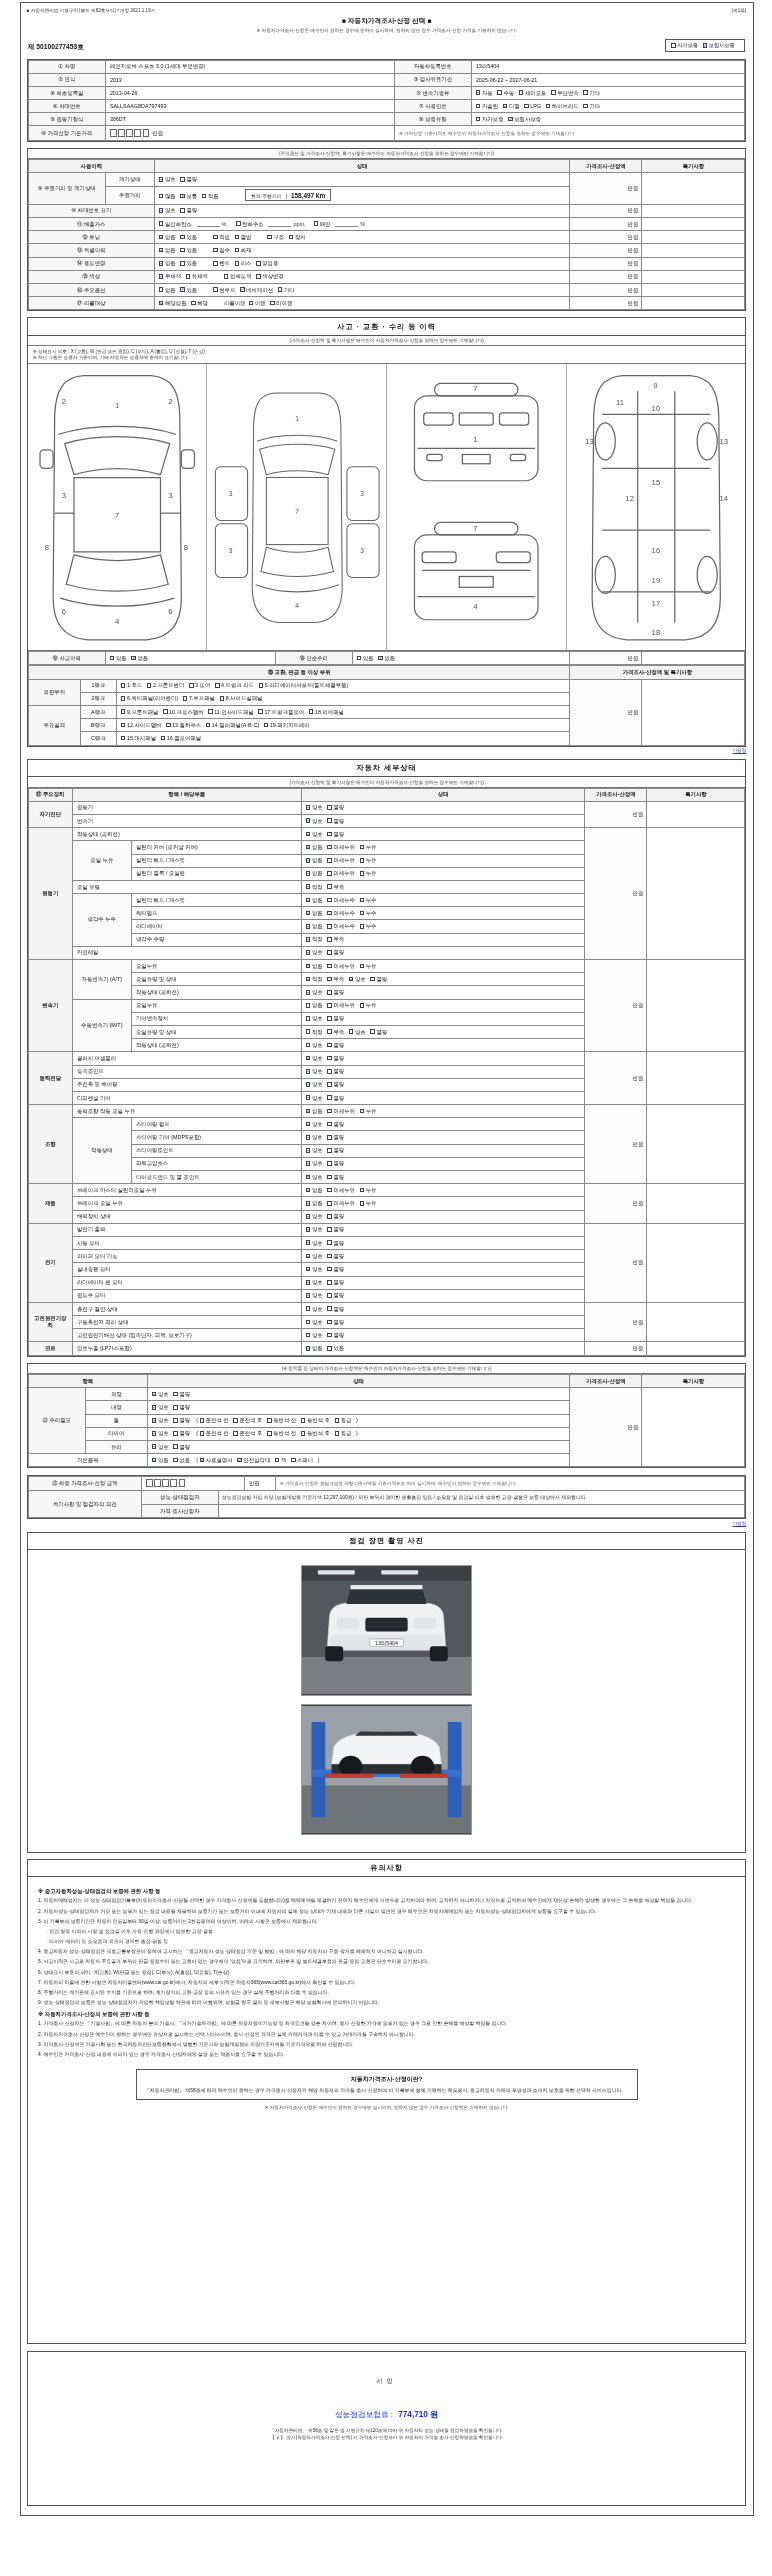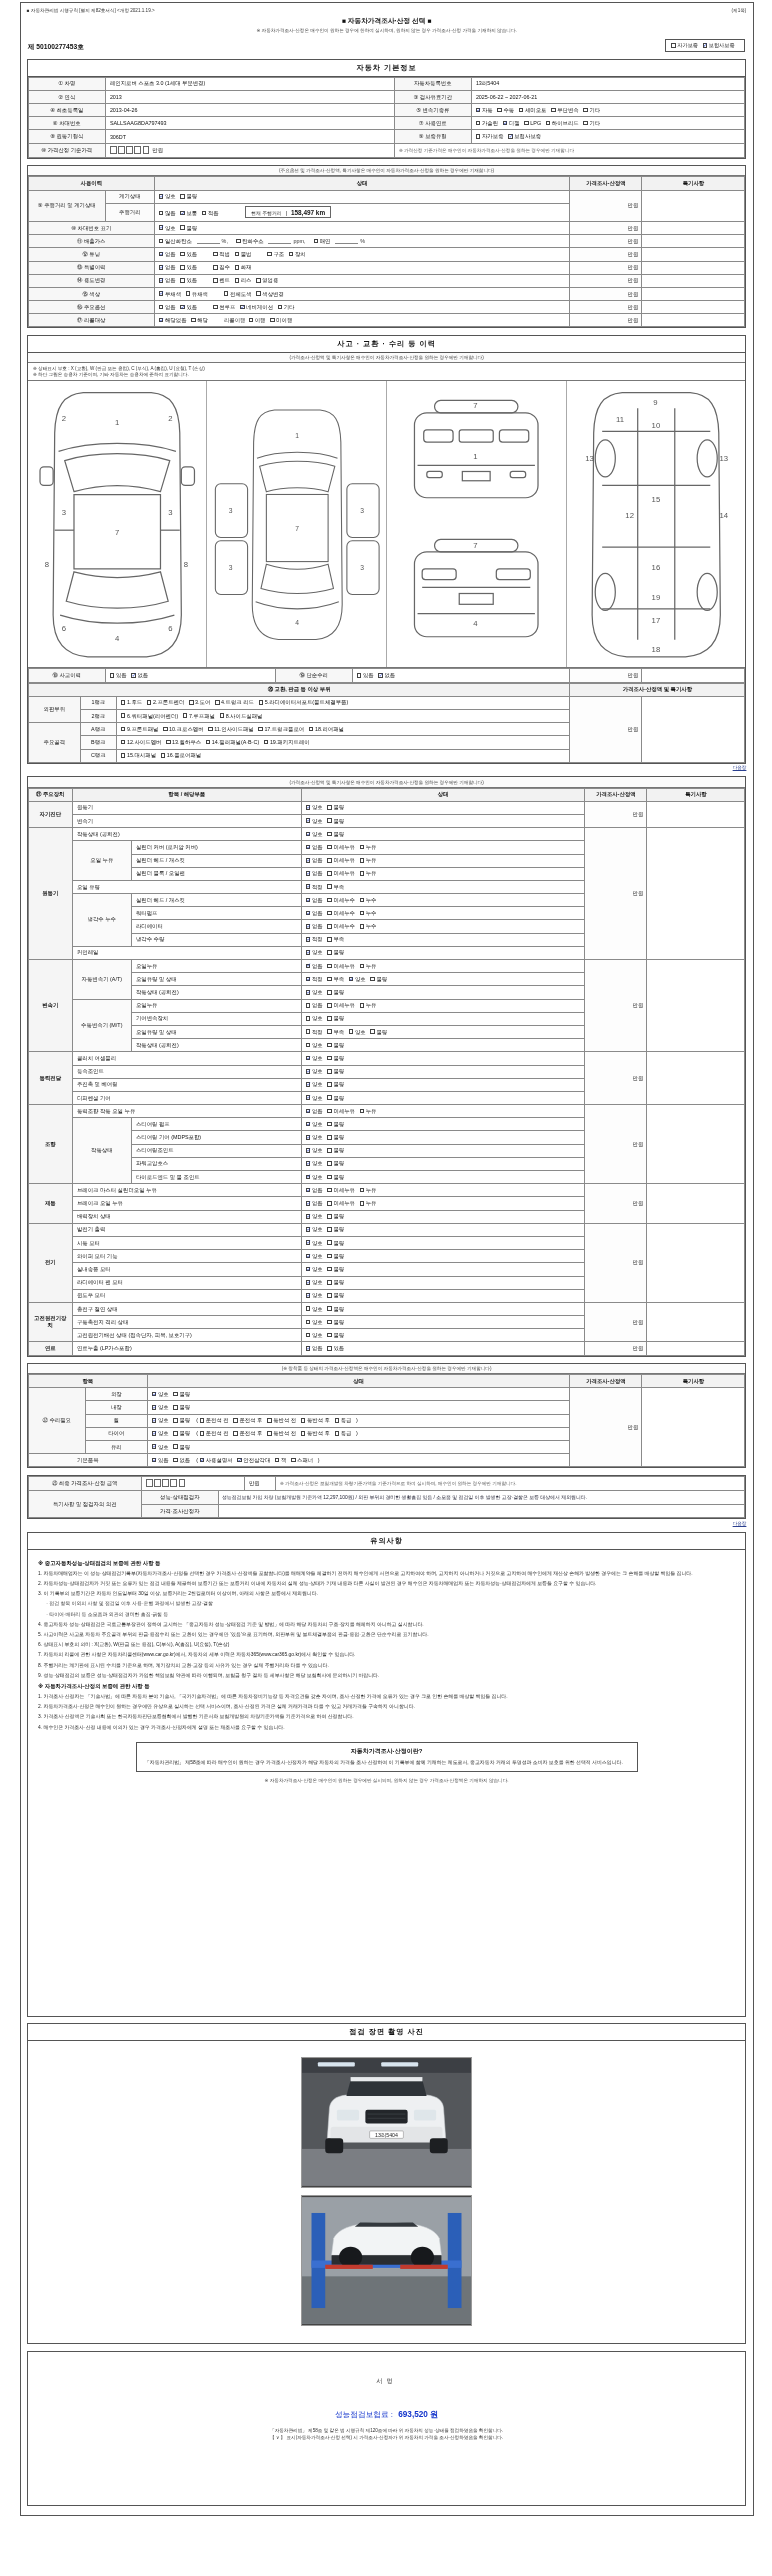--- a/index.html
+++ b/index.html
@@ -80,21 +80,20 @@
   </div>
 
   <div class="subtitle">■ 자동차가격조사·산정 선택 ■</div>
   <div class="subnote">※ 자동차가격조사·산정은 매수인이 원하는 경우에 한하여 실시하며, 원하지 않는 경우 가격조사·산정 가격을 기재하지 않습니다.</div>
   <div class="docrow">
     <span class="docno">제 50100277453호</span>
     <span class="warrbox" id="warr-box"><span class="opt"><span class="cb"></span><span class="cl">자가보증</span></span><span class="opt"><span class="cb on"></span><span class="cl">보험사보증</span></span></span>
   </div>
 
   <section class="box">
-    <div class="sect-title">자동차 기본정보</div>
     <table class="t">
       <colgroup>
           <col style="width:77px">
           <col style="width:289px">
           <col style="width:77px">
           <col>
         </colgroup>
       <tbody>
           <tr>
         <td class="lbl">① 차명</td>
@@ -387,20 +386,21 @@
       <tr>
         <td class="lbl sub2">C랭크</td>
         <td class="val" id="rc-items"><span class="opt"><span class="cb"></span><span class="cl">15.대시패널</span></span><span class="opt"><span class="cb"></span><span class="cl">16.플로어패널</span></span></td>
       </tr>
     </tbody>
       </table>
   </section>
   <div class="nextlink">다음장</div>
 
   <section class="box">
+    <div class="sect-title">자동차 세부상태</div>
     <div class="sect-note">(가격조사·산정액 및 특기사항은 매수인이 자동차가격조사·산정을 원하는 경우에만 기재합니다)</div>
     <table class="t">
       <colgroup>
           <col style="width:44px">
           <col style="width:59px">
           <col style="width:170px">
           <col>
           <col style="width:62px">
           <col style="width:98px">
         </colgroup>
@@ -698,52 +698,20 @@
         <td class="optext">성능점검보험 가입 차량 (보험개발원 기준가액 12,297,100원) / 외판 부위의 경미한 생활흠집 있음 / 소모품 및 점검일 이후 발생한 고장·결함은 보증 대상에서 제외됩니다.</td>
       </tr>
       <tr>
         <td class="who">가격·조사산정자</td>
         <td class="optext"></td>
       </tr>
     </tbody>
       </table>
   </section>
   <div class="nextlink">다음장</div>
-
-  <section class="box">
-    <div class="sect-title">유의사항</div>
-    <div class="notice-inner">
-      <div class="nsub">※ 중고자동차성능·상태점검의 보증에 관한 사항 등</div>
-      <div id="noticeA">
-          <p class="np">1. 자동차매매업자는 이 성능·상태점검기록부(자동차가격조사·산정을 선택한 경우 가격조사·산정액을 포함합니다)를 매매계약을 체결하기 전까지 매수인에게 서면으로 고지하여야 하며, 고지하지 아니하거나 거짓으로 고지하여 매수인에게 재산상 손해가 발생한 경우에는 그 손해를 배상할 책임을 집니다.</p>
-          <p class="np">2. 자동차성능·상태점검자가 거짓 또는 오류가 있는 점검 내용을 제공하여 보증기간 또는 보증거리 이내에 자동차의 실제 성능·상태가 기재 내용과 다른 사실이 발견된 경우 매수인은 자동차매매업자 또는 자동차성능·상태점검자에게 보증을 요구할 수 있습니다.</p>
-          <p class="np">3. 이 기록부의 보증기간은 자동차 인도일부터 30일 이상, 보증거리는 2천킬로미터 이상이며, 아래의 사항은 보증에서 제외됩니다.</p>
-          <p class="np sub">· 점검 항목 이외의 사항 및 점검일 이후 사용·운행 과정에서 발생한 고장·결함</p>
-          <p class="np sub">· 타이어·배터리 등 소모품과 외관의 경미한 흠집·긁힘 등</p>
-          <p class="np">4. 중고자동차 성능·상태점검은 국토교통부장관이 정하여 고시하는 「중고자동차 성능·상태점검 기준 및 방법」에 따라 해당 자동차의 구조·장치를 해체하지 아니하고 실시합니다.</p>
-          <p class="np">5. 사고이력은 사고로 자동차 주요골격 부위의 판금·용접수리 또는 교환이 있는 경우에만 ‘있음’으로 표기하며, 외판부위 및 볼트체결부품의 판금·용접·교환은 단순수리로 표기합니다.</p>
-          <p class="np">6. 상태표시 부호의 의미 : X(교환), W(판금 또는 용접), C(부식), A(흠집), U(요철), T(손상)</p>
-          <p class="np">7. 자동차의 리콜에 관한 사항은 자동차리콜센터(www.car.go.kr)에서, 자동차의 세부 이력은 자동차365(www.car365.go.kr)에서 확인할 수 있습니다.</p>
-          <p class="np">8. 주행거리는 계기판에 표시된 수치를 기준으로 하며, 계기장치의 교환·고장 등의 사유가 있는 경우 실제 주행거리와 다를 수 있습니다.</p>
-          <p class="np">9. 성능·상태점검의 보증은 성능·상태점검자가 가입한 책임보험 약관에 따라 이행되며, 보험금 청구 절차 등 세부사항은 해당 보험회사에 문의하시기 바랍니다.</p>
-        </div>
-      <div class="nsub">※ 자동차가격조사·산정의 보증에 관한 사항 등</div>
-      <div id="noticeB">
-          <p class="np">1. 가격조사·산정자는 「기술사법」에 따른 자동차 분야 기술사, 「국가기술자격법」에 따른 자동차정비기능장 등 자격요건을 갖춘 자이며, 조사·산정한 가격에 오류가 있는 경우 그로 인한 손해를 배상할 책임을 집니다.</p>
-          <p class="np">2. 자동차가격조사·산정은 매수인이 원하는 경우에만 유상으로 실시하는 선택 서비스이며, 조사·산정된 가격은 실제 거래가격과 다를 수 있고 거래가격을 구속하지 아니합니다.</p>
-          <p class="np">3. 가격조사·산정액은 기술사회 또는 한국자동차진단보증협회에서 발행한 기준서와 보험개발원의 차량기준가액을 기준가격으로 하여 산정합니다.</p>
-          <p class="np">4. 매수인은 가격조사·산정 내용에 이의가 있는 경우 가격조사·산정자에게 설명 또는 재조사를 요구할 수 있습니다.</p>
-        </div>
-      <div class="nbox">
-        <div class="nbox-title">자동차가격조사·산정이란?</div>
-        <div class="nbox-text">「자동차관리법」 제58조에 따라 매수인이 원하는 경우 가격조사·산정자가 해당 자동차의 가격을 조사·산정하여 이 기록부에 함께 기재하는 제도로서, 중고자동차 거래의 투명성과 소비자 보호를 위한 선택적 서비스입니다.</div>
-      </div>
-      <div class="nfoot">※ 자동차가격조사·산정은 매수인이 원하는 경우에만 실시되며, 원하지 않는 경우 가격조사·산정액은 기재하지 않습니다.</div>
-    </div>
-  </section>
 
   <section class="box">
     <div class="sect-title">점검 장면 촬영 사진</div>
     <div class="photo-stack">
       <div class="photo">
         <svg viewBox="0 0 320 240">
           <rect width="320" height="240" fill="#54575b"></rect>
           <rect width="320" height="26" fill="#3c3f44"></rect>
           <rect x="30" y="6" width="70" height="8" rx="2" fill="#d8e4ee"></rect>
           <rect x="150" y="6" width="70" height="8" rx="2" fill="#d8e4ee"></rect>
@@ -775,24 +743,56 @@
           <rect x="56" y="110" width="208" height="18" fill="#2a2d31"></rect>
           <ellipse cx="92" cy="114" rx="22" ry="20" fill="#17191c"></ellipse>
           <ellipse cx="228" cy="114" rx="22" ry="20" fill="#17191c"></ellipse>
           <rect x="44" y="128" width="90" height="8" fill="#c23b2e"></rect>
           <rect x="186" y="128" width="90" height="8" fill="#c23b2e"></rect>
         </svg>
       </div>
     </div>
   </section>
 
+  <section class="box">
+    <div class="sect-title">유의사항</div>
+    <div class="notice-inner">
+      <div class="nsub">※ 중고자동차성능·상태점검의 보증에 관한 사항 등</div>
+      <div id="noticeA">
+          <p class="np">1. 자동차매매업자는 이 성능·상태점검기록부(자동차가격조사·산정을 선택한 경우 가격조사·산정액을 포함합니다)를 매매계약을 체결하기 전까지 매수인에게 서면으로 고지하여야 하며, 고지하지 아니하거나 거짓으로 고지하여 매수인에게 재산상 손해가 발생한 경우에는 그 손해를 배상할 책임을 집니다.</p>
+          <p class="np">2. 자동차성능·상태점검자가 거짓 또는 오류가 있는 점검 내용을 제공하여 보증기간 또는 보증거리 이내에 자동차의 실제 성능·상태가 기재 내용과 다른 사실이 발견된 경우 매수인은 자동차매매업자 또는 자동차성능·상태점검자에게 보증을 요구할 수 있습니다.</p>
+          <p class="np">3. 이 기록부의 보증기간은 자동차 인도일부터 30일 이상, 보증거리는 2천킬로미터 이상이며, 아래의 사항은 보증에서 제외됩니다.</p>
+          <p class="np sub">· 점검 항목 이외의 사항 및 점검일 이후 사용·운행 과정에서 발생한 고장·결함</p>
+          <p class="np sub">· 타이어·배터리 등 소모품과 외관의 경미한 흠집·긁힘 등</p>
+          <p class="np">4. 중고자동차 성능·상태점검은 국토교통부장관이 정하여 고시하는 「중고자동차 성능·상태점검 기준 및 방법」에 따라 해당 자동차의 구조·장치를 해체하지 아니하고 실시합니다.</p>
+          <p class="np">5. 사고이력은 사고로 자동차 주요골격 부위의 판금·용접수리 또는 교환이 있는 경우에만 ‘있음’으로 표기하며, 외판부위 및 볼트체결부품의 판금·용접·교환은 단순수리로 표기합니다.</p>
+          <p class="np">6. 상태표시 부호의 의미 : X(교환), W(판금 또는 용접), C(부식), A(흠집), U(요철), T(손상)</p>
+          <p class="np">7. 자동차의 리콜에 관한 사항은 자동차리콜센터(www.car.go.kr)에서, 자동차의 세부 이력은 자동차365(www.car365.go.kr)에서 확인할 수 있습니다.</p>
+          <p class="np">8. 주행거리는 계기판에 표시된 수치를 기준으로 하며, 계기장치의 교환·고장 등의 사유가 있는 경우 실제 주행거리와 다를 수 있습니다.</p>
+          <p class="np">9. 성능·상태점검의 보증은 성능·상태점검자가 가입한 책임보험 약관에 따라 이행되며, 보험금 청구 절차 등 세부사항은 해당 보험회사에 문의하시기 바랍니다.</p>
+        </div>
+      <div class="nsub">※ 자동차가격조사·산정의 보증에 관한 사항 등</div>
+      <div id="noticeB">
+          <p class="np">1. 가격조사·산정자는 「기술사법」에 따른 자동차 분야 기술사, 「국가기술자격법」에 따른 자동차정비기능장 등 자격요건을 갖춘 자이며, 조사·산정한 가격에 오류가 있는 경우 그로 인한 손해를 배상할 책임을 집니다.</p>
+          <p class="np">2. 자동차가격조사·산정은 매수인이 원하는 경우에만 유상으로 실시하는 선택 서비스이며, 조사·산정된 가격은 실제 거래가격과 다를 수 있고 거래가격을 구속하지 아니합니다.</p>
+          <p class="np">3. 가격조사·산정액은 기술사회 또는 한국자동차진단보증협회에서 발행한 기준서와 보험개발원의 차량기준가액을 기준가격으로 하여 산정합니다.</p>
+          <p class="np">4. 매수인은 가격조사·산정 내용에 이의가 있는 경우 가격조사·산정자에게 설명 또는 재조사를 요구할 수 있습니다.</p>
+        </div>
+      <div class="nbox">
+        <div class="nbox-title">자동차가격조사·산정이란?</div>
+        <div class="nbox-text">「자동차관리법」 제58조에 따라 매수인이 원하는 경우 가격조사·산정자가 해당 자동차의 가격을 조사·산정하여 이 기록부에 함께 기재하는 제도로서, 중고자동차 거래의 투명성과 소비자 보호를 위한 선택적 서비스입니다.</div>
+      </div>
+      <div class="nfoot">※ 자동차가격조사·산정은 매수인이 원하는 경우에만 실시되며, 원하지 않는 경우 가격조사·산정액은 기재하지 않습니다.</div>
+    </div>
+  </section>
+
   <section class="box signbox">
     <div class="sign-word">서명</div>
     <div class="fee">
       <span>성능점검보험료 :</span>
-      <strong>693,520 원</strong>
+      <strong>774,710 원</strong>
     </div>
     <div class="sigline">「자동차관리법」 제58조 및 같은 법 시행규칙 제120조에 따라 위 자동차의 성능·상태를 점검하였음을 확인합니다.</div>
     <div class="sigline">【 ∨ 】 표시(자동차가격조사·산정 선택) 시 가격조사·산정자가 위 자동차의 가격을 조사·산정하였음을 확인합니다.</div>
   </section>
 
 </div>
 
 
 </body></html>

